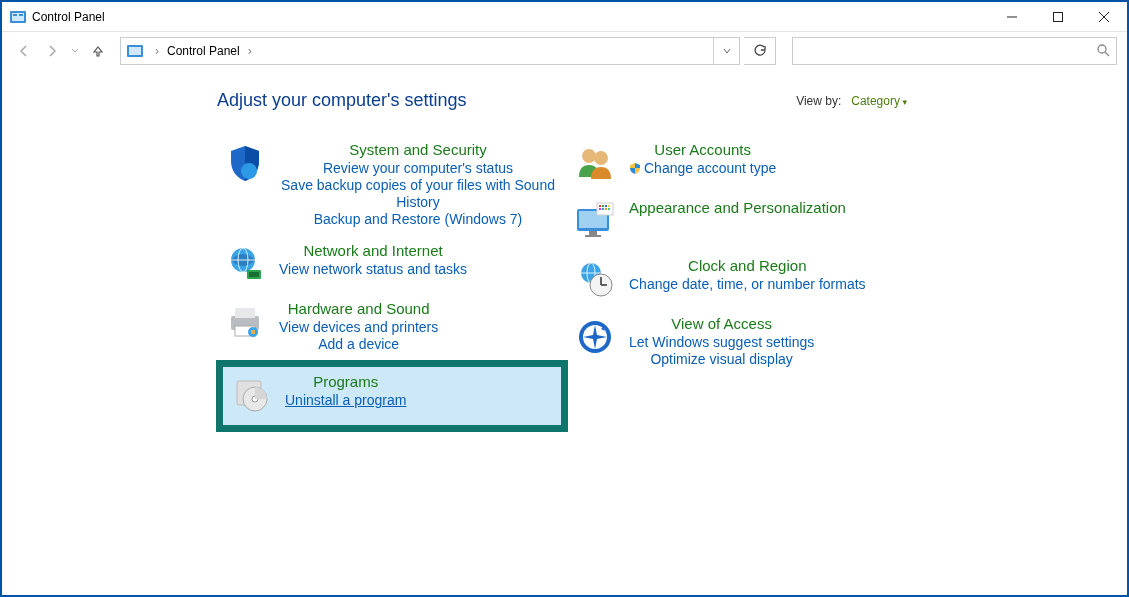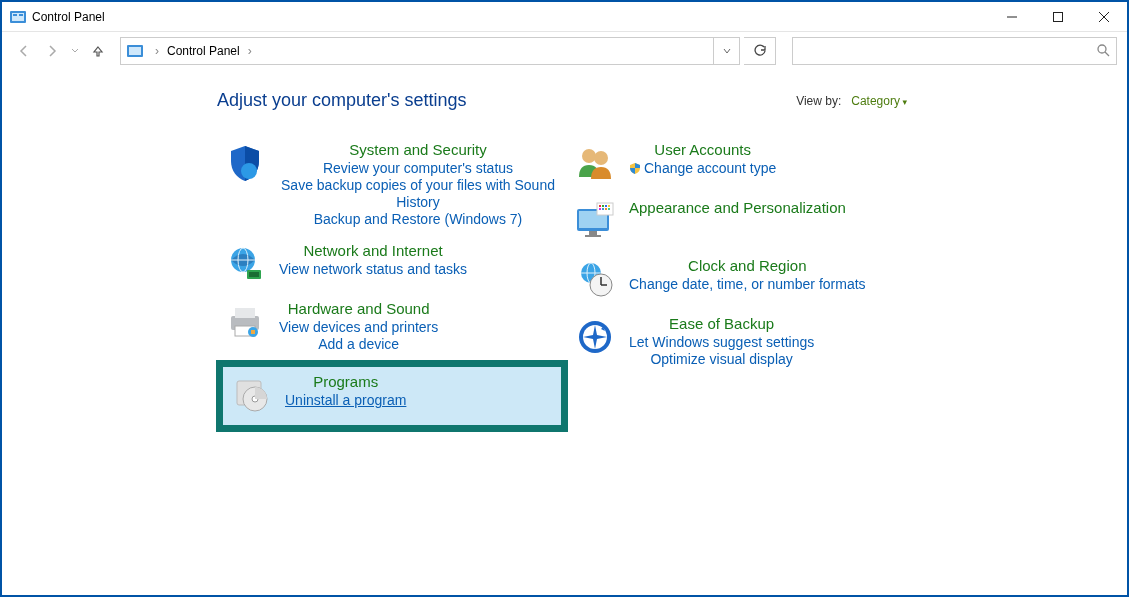--- a/index.html
+++ b/index.html
@@ -381,21 +381,21 @@
         <div class="item">
           <span class="iconbox">
             <svg width="40" height="40" viewBox="0 0 40 40">
               <circle cx="20" cy="20" r="16" fill="#1e68c8"></circle>
               <circle cx="20" cy="20" r="12" fill="#fff"></circle>
               <path d="M20 8 L22 18 L32 20 L22 22 L20 32 L18 22 L8 20 L18 18 Z" fill="#1e68c8"></path>
               <path d="M28 10 L30 14 L26 12 Z" fill="#1e68c8"></path>
             </svg>
           </span>
           <div class="itembody">
-            <span class="itemtitle">Ease of Backup</span>
+            <span class="itemtitle">View of Access</span>
             <span class="itemlink">Let Windows suggest settings</span>
             <span class="itemlink">Optimize visual display</span>
           </div>
         </div>
 
       </div>
     </div>
   </div>
 
 </div>

